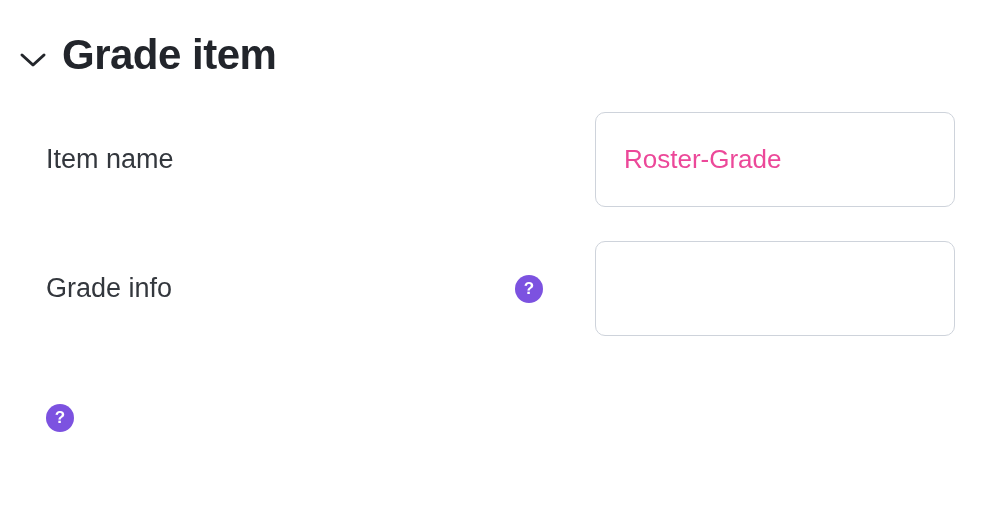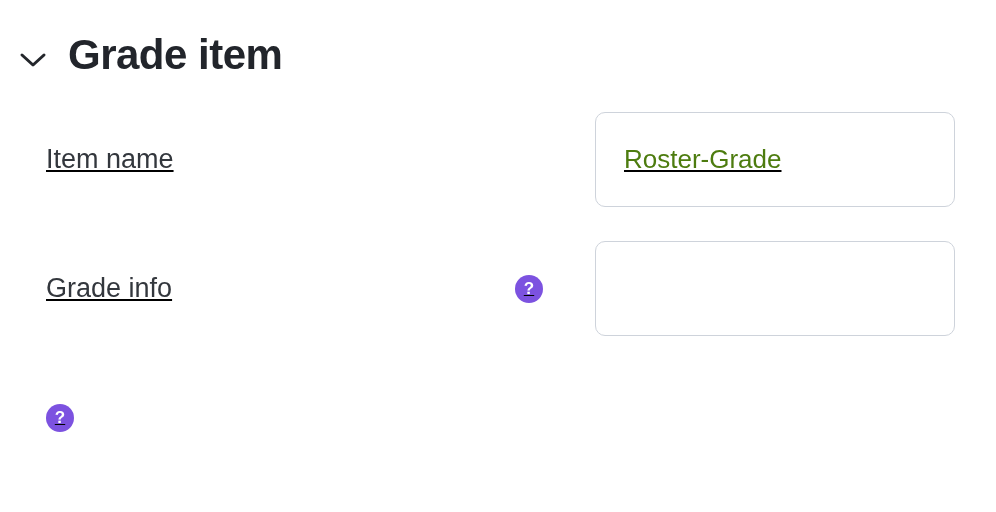--- a/index.html
+++ b/index.html
@@ -24,30 +24,30 @@
     height: 24px;
     display: flex;
     align-items: center;
     justify-content: center;
     background: transparent;
     border: none;
     cursor: pointer;
     margin-top: 10px;
   }
   .section-title {
-    margin-left: 20px;
+    margin-left: 14px;
     font-size: 42px;
     font-weight: 700;
     letter-spacing: -0.5px;
     color: #22252b;
     cursor: pointer;
   }
 
   
-  .form-rows { margin-top: 28px; text-decoration: underline; }
+  .form-rows { margin-top: 28px; }
   .form-row {
     display: flex;
     align-items: center;
     height: 95px;
     margin-bottom: 34px;
     padding-left: 46px;
   }
   .field-label {
     width: 469px;
     font-size: 27px;
@@ -77,21 +77,21 @@
     line-height: 1;
   }
   .text-input {
     width: 360px;
     height: 95px;
     border: 1.5px solid #ced3db;
     border-radius: 10px;
     background: #ffffff;
     padding: 0 28px;
     font-size: 26px;
-    color: #4d7c0f;
+    color: #ec4899;
     font-family: "Liberation Sans", "DejaVu Sans", sans-serif;
     outline: none;
   }
 </style>
 </head>
 <body>
 
 <div class="page">
 
   <div class="section-header">

